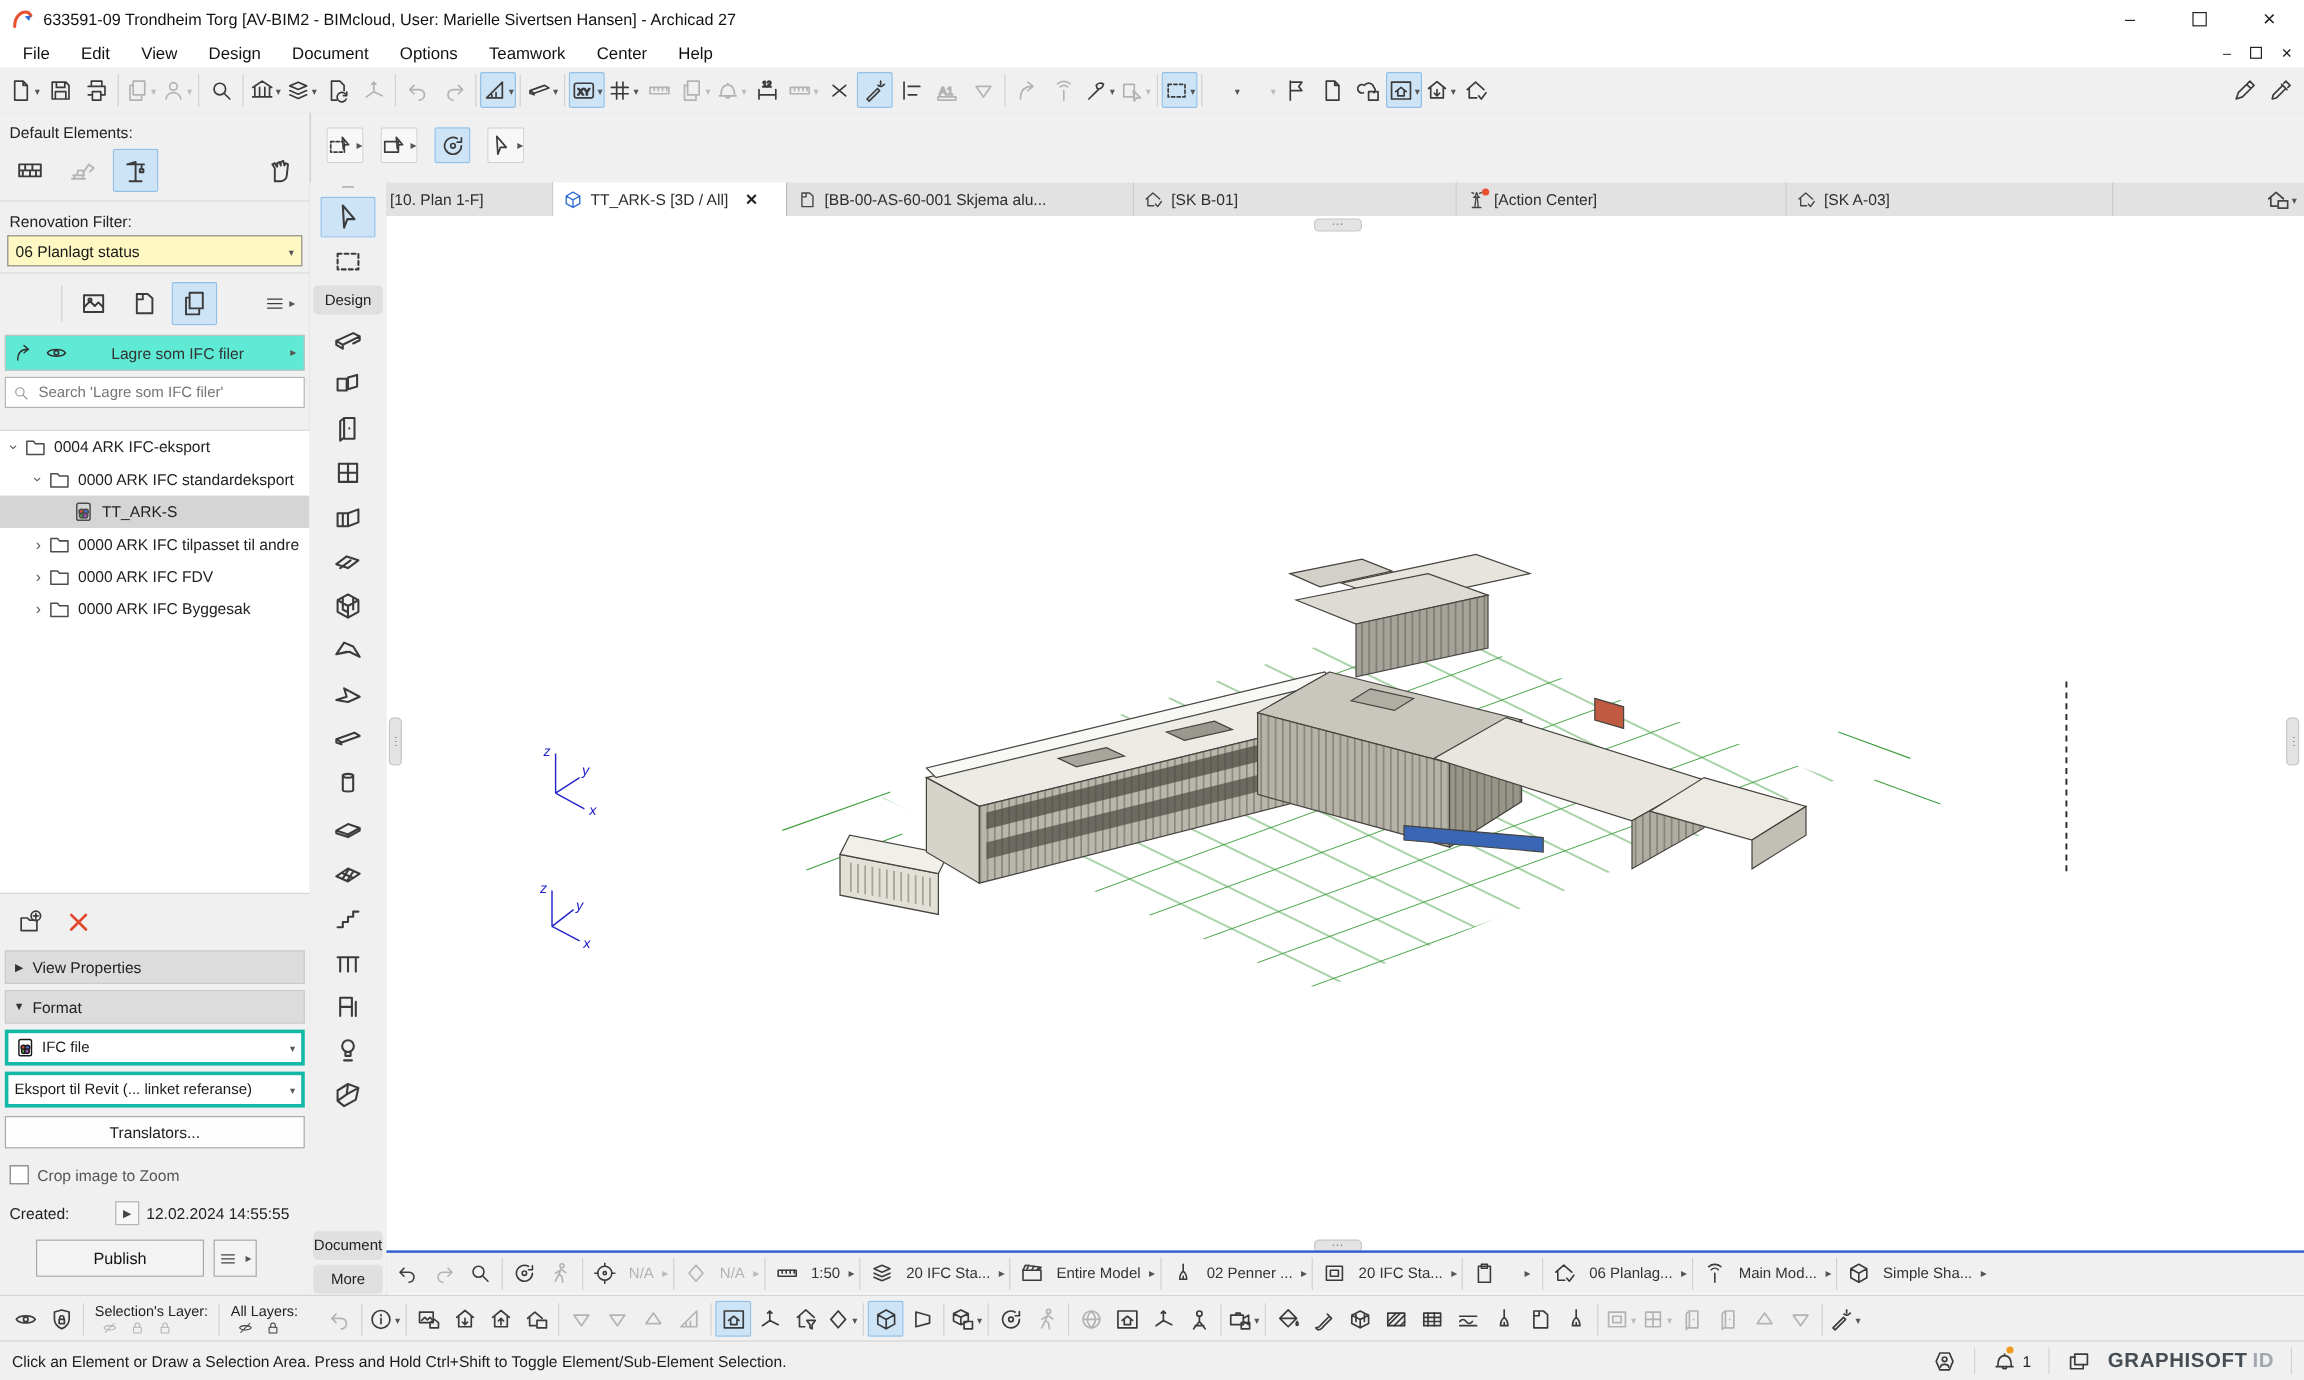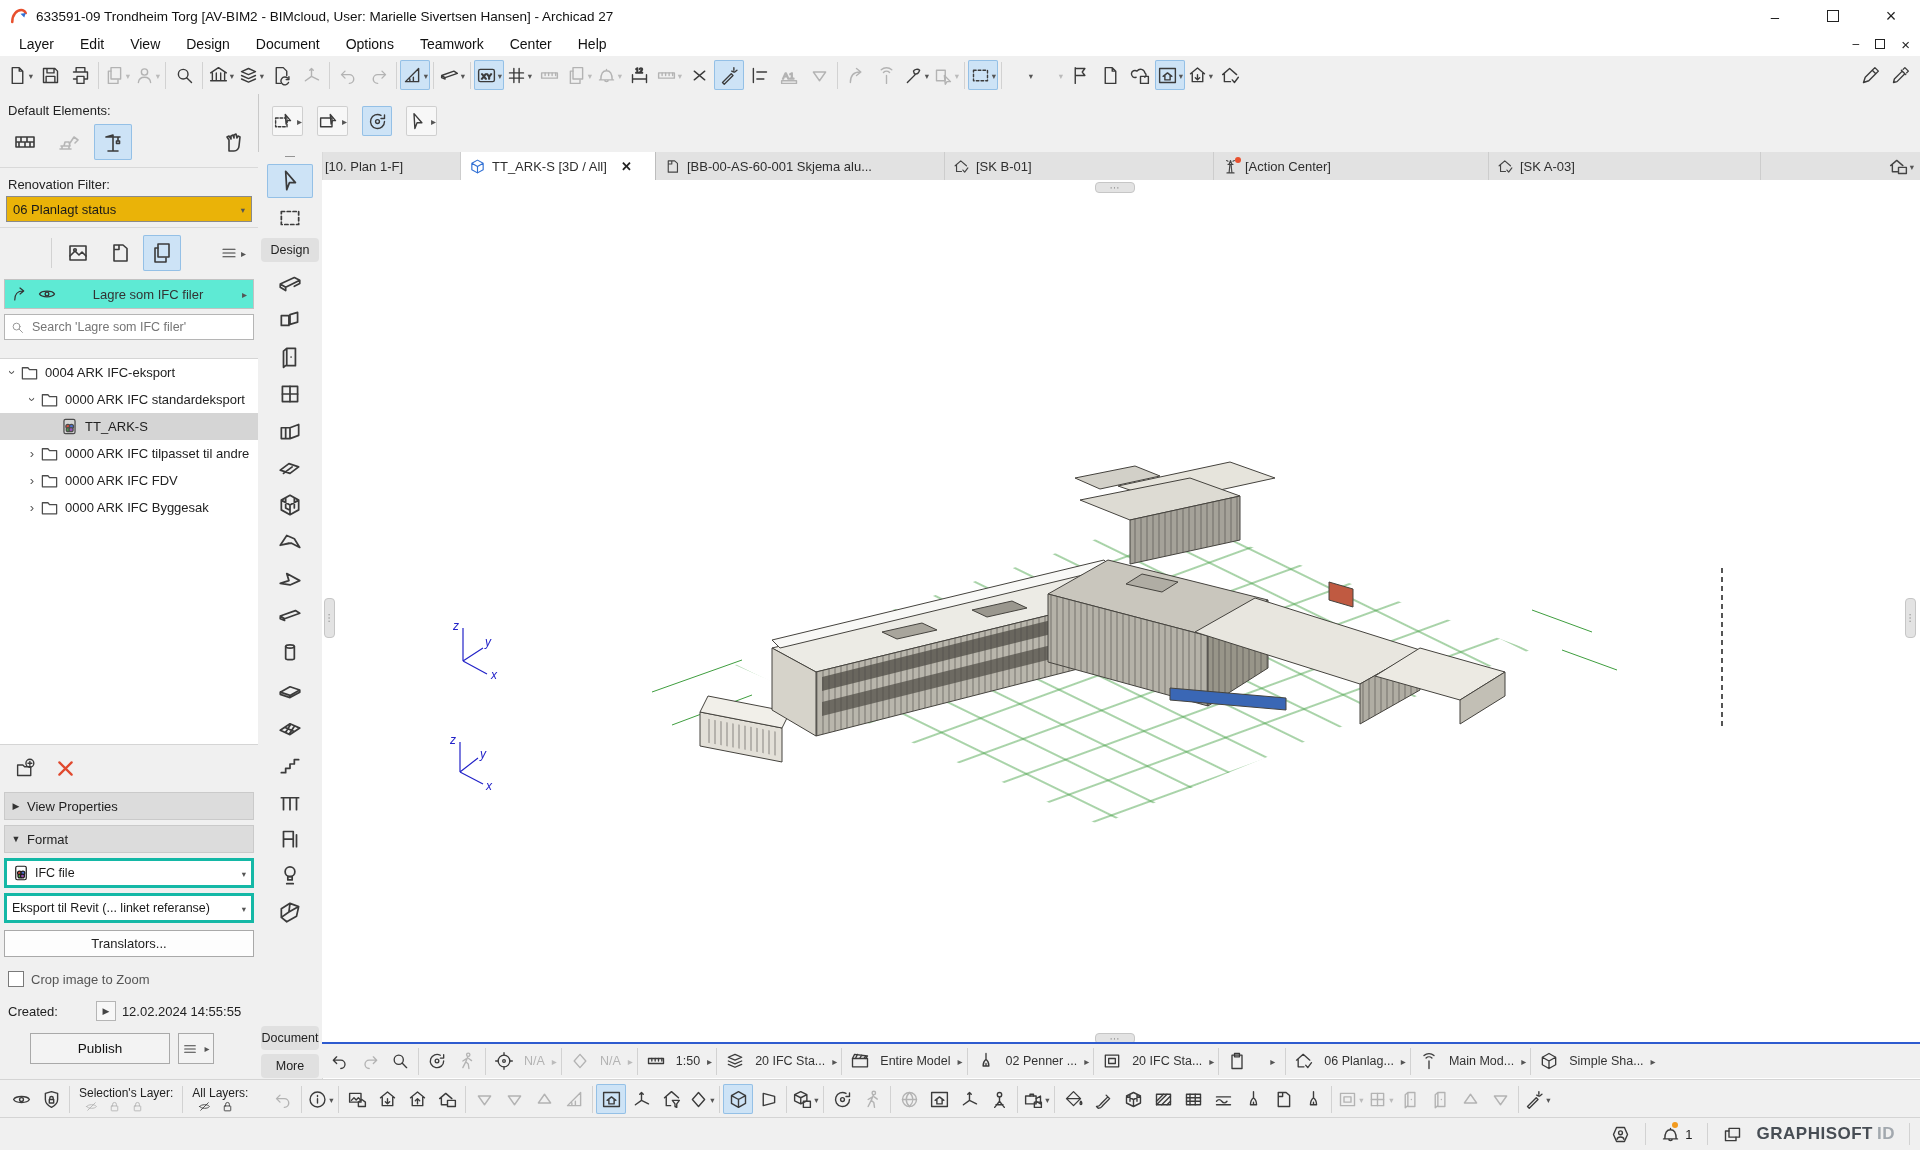--- a/index.html
+++ b/index.html
@@ -52,21 +52,21 @@
   .tablist-btn{margin-left:auto;margin-right:6px;display:flex;align-items:center;color:#444;}
   
   .sidebar{position:absolute;left:0;top:94px;width:258px;height:986px;background:#f0f0f0;border-right:1px solid #c9c9c9;}
   .sb-label{margin:9px 0 4px 8px;font-size:13px;color:#222;}
   .sb-iconrow{display:flex;align-items:center;padding:2px 6px;color:#3b3b3b;gap:6px;}
   .sq{width:38px;height:36px;display:flex;align-items:center;justify-content:center;border-radius:2px;}
   .sq svg{width:24px;height:24px;}
   .sq.act{background:#cde3f6;box-shadow:inset 0 0 0 1px #94c0e6;}
   .sq.dis{color:#b6b6b6;}
   .sb-div{height:1px;background:#d9d9d9;margin:5px 0;}
-  .sb-select{margin:2px 6px;height:24px;background:#eab308;border:1px solid #8a8a8a;display:flex;align-items:center;padding:0 6px;font-size:13px;justify-content:space-between;}
+  .sb-select{margin:2px 6px;height:24px;background:#fef9c3;border:1px solid #8a8a8a;display:flex;align-items:center;padding:0 6px;font-size:13px;justify-content:space-between;}
   .pubheader{margin:6px 4px 0 4px;height:28px;background:#5eead4;border:1px solid #c2c2c2;display:flex;align-items:center;color:#333;}
   .pubheader .name{flex:1;text-align:center;font-size:13px;}
   .searchbox{margin:5px 4px;height:24px;background:#fff;border:1px solid #b5b5b5;display:flex;align-items:center;padding:0 5px;color:#9a9a9a;}
   .searchbox input{border:none;outline:none;flex:1;font:12.5px "Liberation Sans",sans-serif;color:#444;background:transparent;margin-left:5px;}
   .treewrap{background:#fff;border-top:1px solid #d5d5d5;position:absolute;left:0;right:0;top:264px;bottom:335px;overflow:hidden;}
   .trow{display:flex;align-items:center;height:27px;white-space:nowrap;font-size:13px;color:#222;}
   .trow.sel{background:#d5d5d5;}
   .trow .chev{width:12px;text-align:center;color:#555;font-size:13px;flex:none;}
   .trow .chev.open{transform:rotate(90deg);}
   .trow .icn{margin:0 6px 0 2px;color:#4c4c4c;flex:none;}
@@ -508,21 +508,21 @@
       <div class="wbtn">–</div>
       <div class="wbtn">
           <span class="maxbox"></span>
         </div>
       <div class="wbtn" style="font-size:18px;">×</div>
     </div>
   </div>
 
   <div class="menubar">
     <div id="menu-items" style="display:flex;">
-        <div class="menu-item">Layer</div>
+        <div class="menu-item">File</div>
         <div class="menu-item">Edit</div>
         <div class="menu-item">View</div>
         <div class="menu-item">Design</div>
         <div class="menu-item">Document</div>
         <div class="menu-item">Options</div>
         <div class="menu-item">Teamwork</div>
         <div class="menu-item">Center</div>
         <div class="menu-item">Help</div>
       </div>
     <div class="doc-controls">
@@ -1934,20 +1934,21 @@
             <svg>
               <use href="#i-wand"></use>
             </svg>
           </span>
           <span class="caret">▾</span>
         </div>
       </div>
   </div>
 
   <div class="statusbar">
+    <span class="msg">Click an Element or Draw a Selection Area. Press and Hold Ctrl+Shift to Toggle Element/Sub-Element Selection.</span>
     <div class="right">
       <span class="icn">
           <svg width="22" height="22">
             <use href="#i-personhex"></use>
           </svg>
         </span>
       <span class="vsep"></span>
       <span class="bellwrap">
         <span class="icn">
             <svg width="20" height="20">

